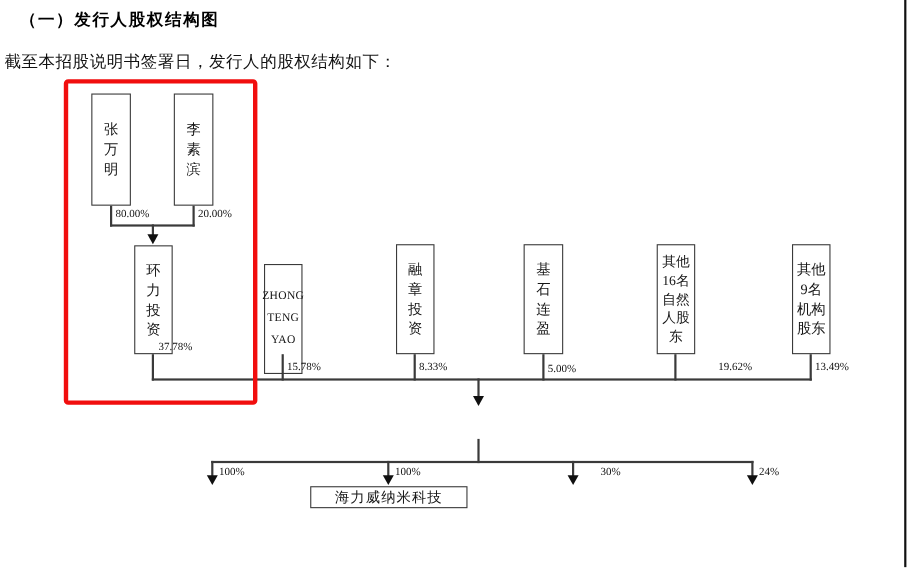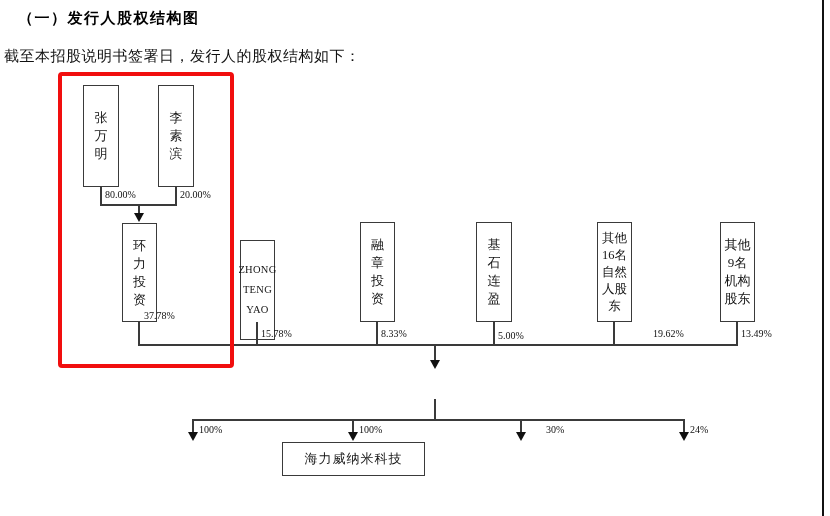--- a/index.html
+++ b/index.html
@@ -132,21 +132,21 @@
   <div class="arrow-down" style="left:188px; top:432px;"></div>
   <div class="arrow-down" style="left:348px; top:432px;"></div>
   <div class="arrow-down" style="left:516px; top:432px;"></div>
   <div class="arrow-down" style="left:679px; top:432px;"></div>
 
   <span class="pct" style="left:199px; top:424px;">100%</span>
   <span class="pct" style="left:359px; top:424px;">100%</span>
   <span class="pct" style="left:527px; top:424px;margin-left:19px;">30%</span>
   <span class="pct" style="left:690px; top:424px;">24%</span>
 
-  <div class="box" style="left:282px; top:442px; width:143px; height:34px;text-align:center;">
+  <div class="box" style="left:282px; top:442px; width:143px; height:20px;text-align:center;">
     <span class="htext">海力威纳米科技</span>
   </div>
 
   <div class="red-rect"></div>
 
   <div class="page-right-border"></div>
 
 </div>
 
 </body></html>

